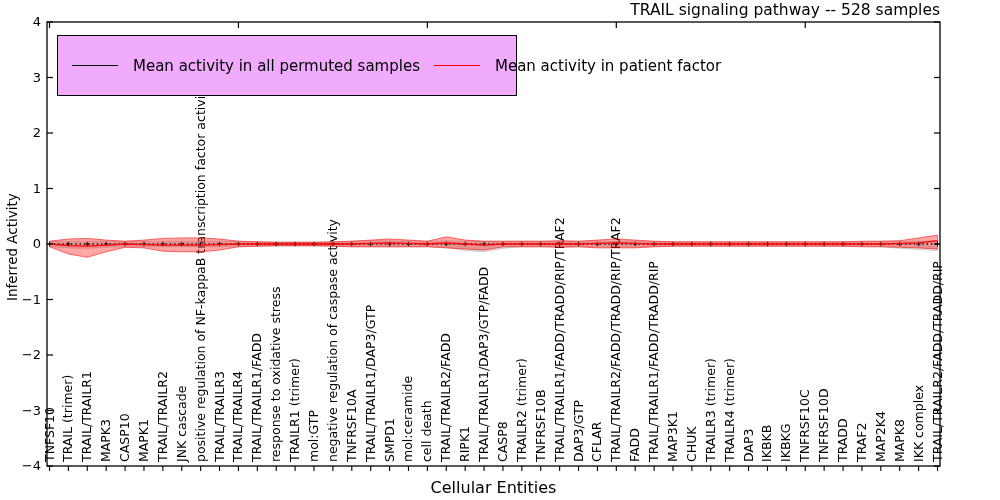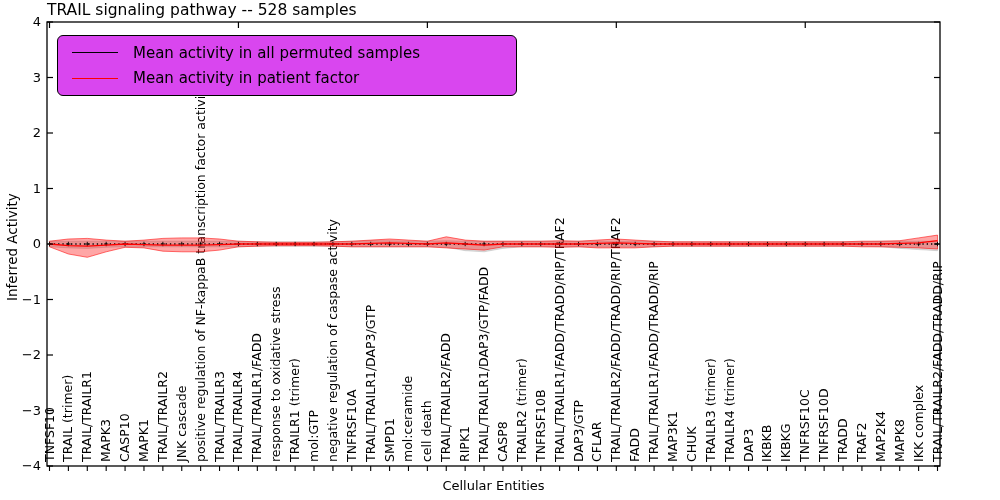--- a/index.html
+++ b/index.html
@@ -1,44 +1,44 @@
 <!DOCTYPE html>
 <html><head>
 <meta charset="utf-8">
 <style>
   html,body{margin:0;padding:0;background:#ffffff;}
   .figure{
     position:relative;width:1000px;height:500px;background:#ffffff;
     font-family:"DejaVu Sans", sans-serif;color:#000;overflow:hidden;
   }
   .title{
-    position:absolute;left:47px;top:1px;width:893px;text-align:left;
+    position:absolute;left:47px;top:1px;width:893px;text-align:right;
     font-size:15.5px;z-index:4;
   }
   .xaxis-label{
     position:absolute;left:47px;top:478px;width:893px;text-align:center;
-    font-size:13px;z-index:4;
+    font-size:16px;z-index:4;
   }
   .yaxis-label{
     position:absolute;left:4px;top:301px;transform:rotate(-90deg);
     transform-origin:0 0;white-space:nowrap;font-size:13.5px;z-index:4;
   }
   .ytick{
     position:absolute;left:3px;width:38px;text-align:right;font-size:13px;
     line-height:16px;z-index:4;
   }
   .xlab{
     position:absolute;transform:rotate(-90deg);transform-origin:0 0;
     white-space:nowrap;font-size:12.5px;line-height:15px;z-index:1;
   }
   #plot-svg{position:absolute;left:0;top:0;z-index:2;pointer-events:none;}
   .legend{
     position:absolute;left:57px;top:35px;width:458px;height:59px;
-    background:#d946ef;border:1.6px solid #000;border-radius:6px;z-index:3;
-    display:flex;flex-direction:column;justify-content:space-evenly;
+    background:#f0abfc;border:1.6px solid #000;border-radius:0;z-index:3;
+    display:flex;flex-direction:row;justify-content:space-evenly;
   }
   .legend-row{display:flex;align-items:center;}
   .legend-swatch{width:46px;height:0;border-top:1.6px solid #000;margin-left:14px;flex:none;}
   .legend-label{margin-left:15px;font-size:15px;white-space:nowrap;}
 </style>
 </head>
 <body>
 
 <div class="figure">
 

